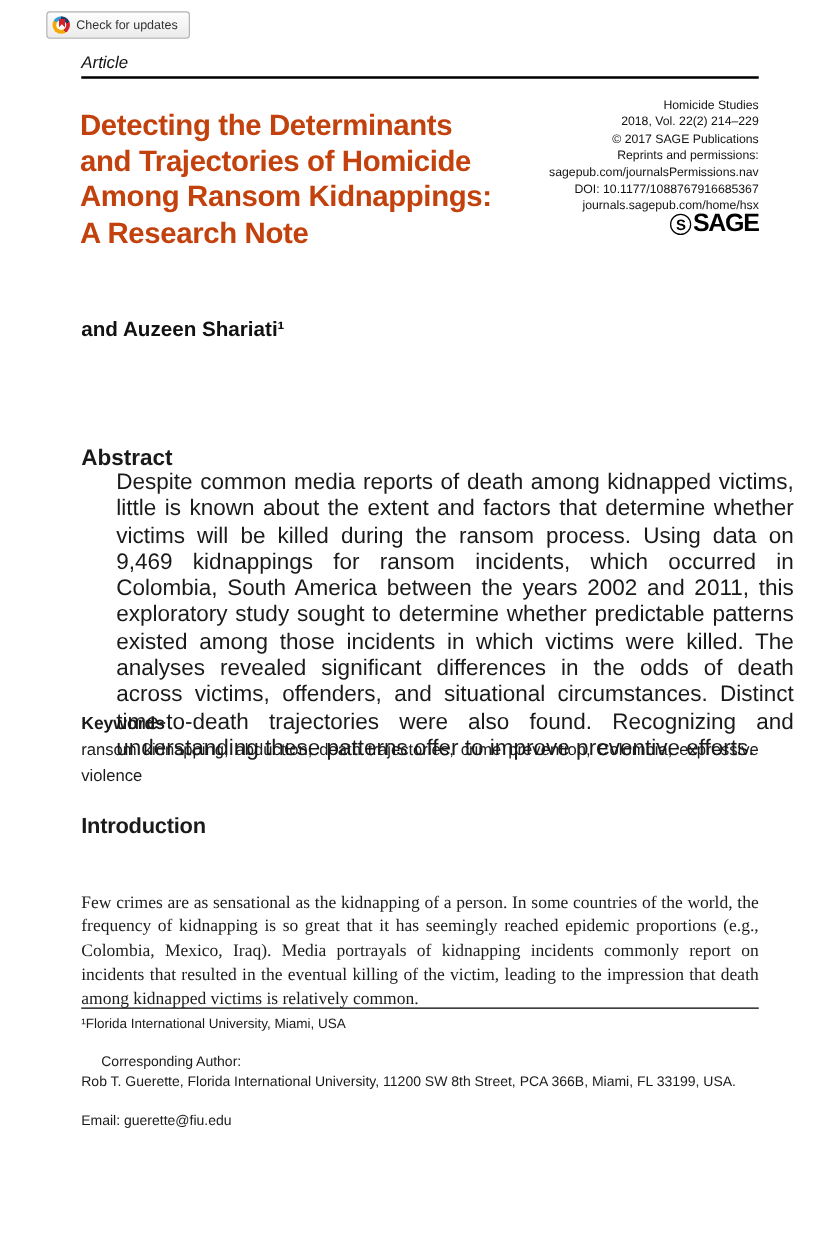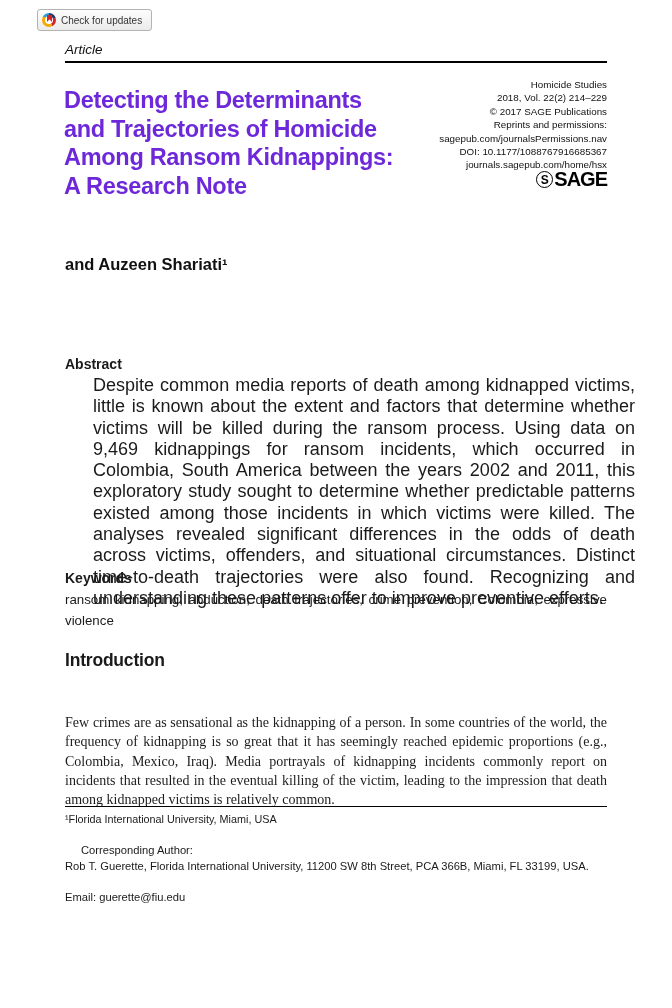--- a/index.html
+++ b/index.html
@@ -31,39 +31,39 @@
   .crossmark-bookmark{
     position:absolute;left:5px;top:2px;width:5px;height:7px;background:#d2232a;
     clip-path:polygon(0 0,100% 0,100% 100%,50% 62%,0 100%);
   }
 
   .article-label{left:65px;top:42px;font-size:13.5px;font-style:italic;color:#111;}
   .rule-top{left:65px;top:61px;width:542px;height:2px;background:#000;}
 
   .title{
     left:64px;top:86px;width:400px;
-    font-size:23.5px;font-weight:bold;line-height:28.5px;letter-spacing:-0.3px;color:#6d28d9;
+    font-size:23.5px;font-weight:bold;line-height:28.5px;letter-spacing:-0.3px;color:#c2410c;
   }
 
   .journal-info{
     right:65px;top:78px;text-align:right;
     font-size:9.8px;line-height:13.4px;color:#111;
   }
 
   .sage-logo{right:65px;top:168px;display:flex;align-items:center;gap:1px;}
   .sage-s-circle{
     width:15px;height:15px;border:1.6px solid #000;border-radius:50%;
     display:inline-flex;align-items:center;justify-content:center;
     font-size:12px;font-weight:bold;color:#000;
   }
   .sage-word{font-size:20px;font-weight:bold;letter-spacing:-1px;color:#000;}
 
   .authors{left:65px;top:252px;font-size:16.5px;font-weight:bold;line-height:24px;color:#111;}
 
-  .abstract-h{left:65px;top:356px;font-size:14px;font-weight:bold;}
+  .abstract-h{left:65px;top:356px;font-size:18px;font-weight:bold;}
   .abstract-body{
     left:65px;top:375px;width:542px;
     font-size:18px;line-height:21.3px;text-align:justify;color:#1a1a1a;margin-left:28px;
   }
 
   .keywords-h{left:65px;top:570px;font-size:14px;font-weight:bold;}
   .keywords-body{
     left:65px;top:589px;width:542px;
     font-size:13.3px;line-height:21.3px;text-align:justify;color:#1a1a1a;
   }

